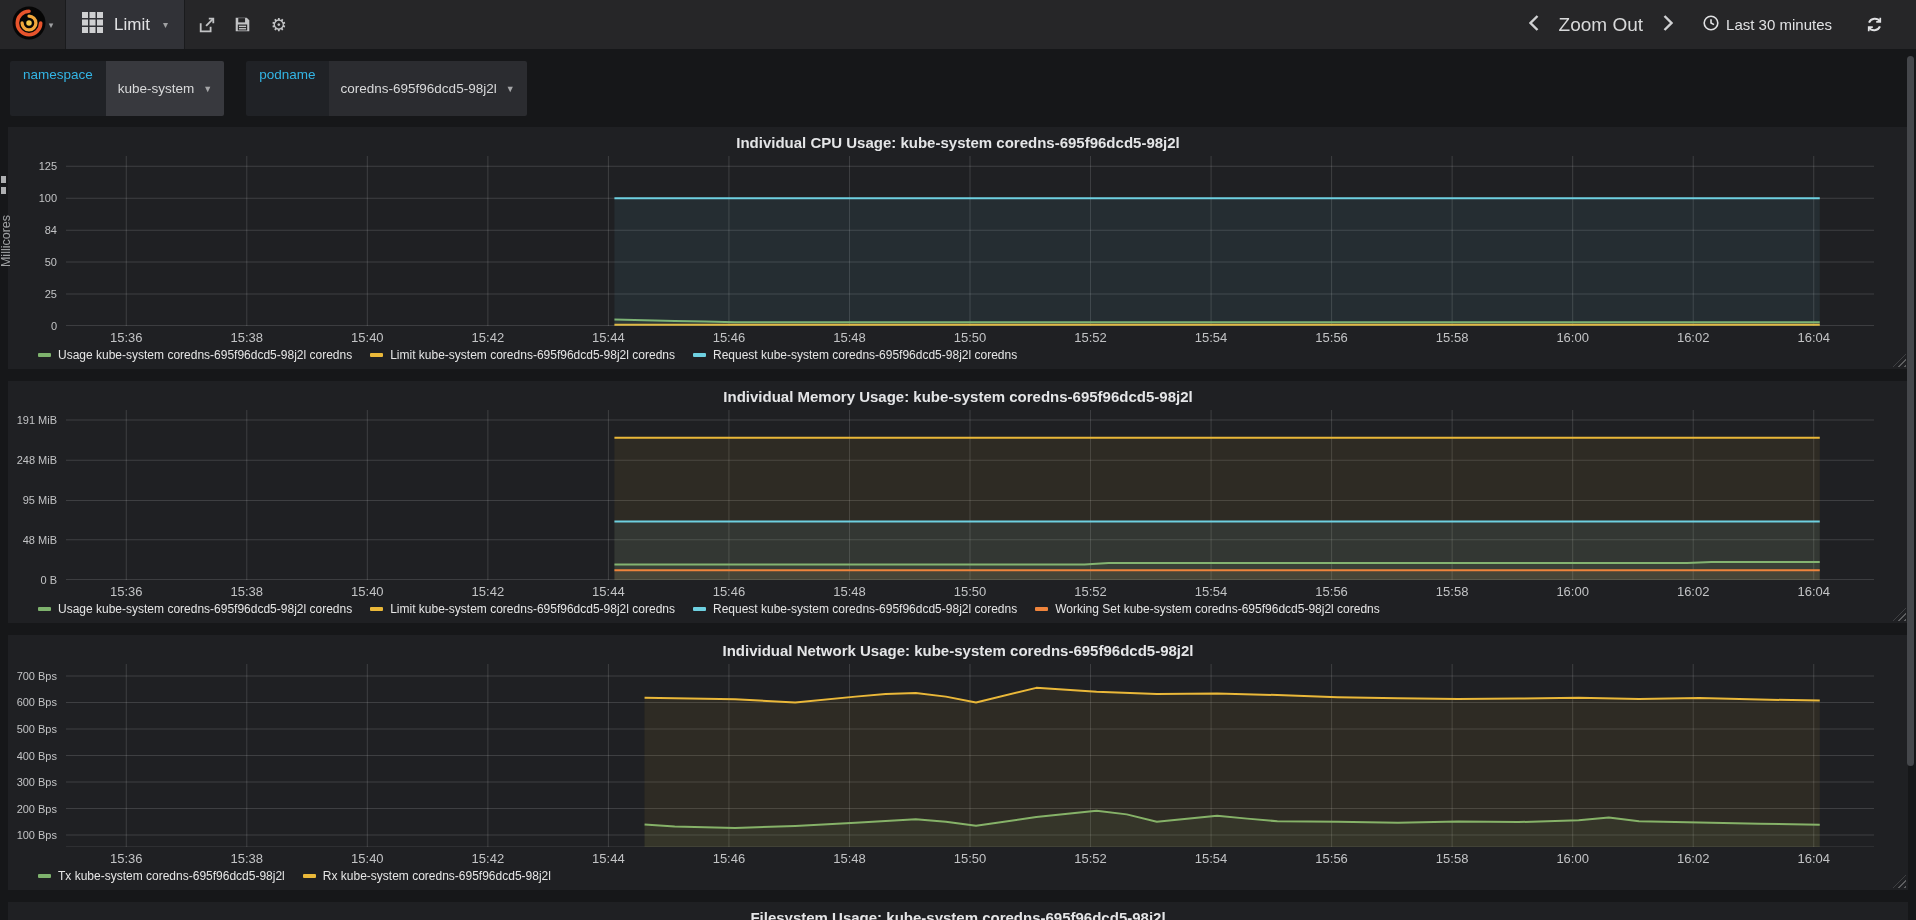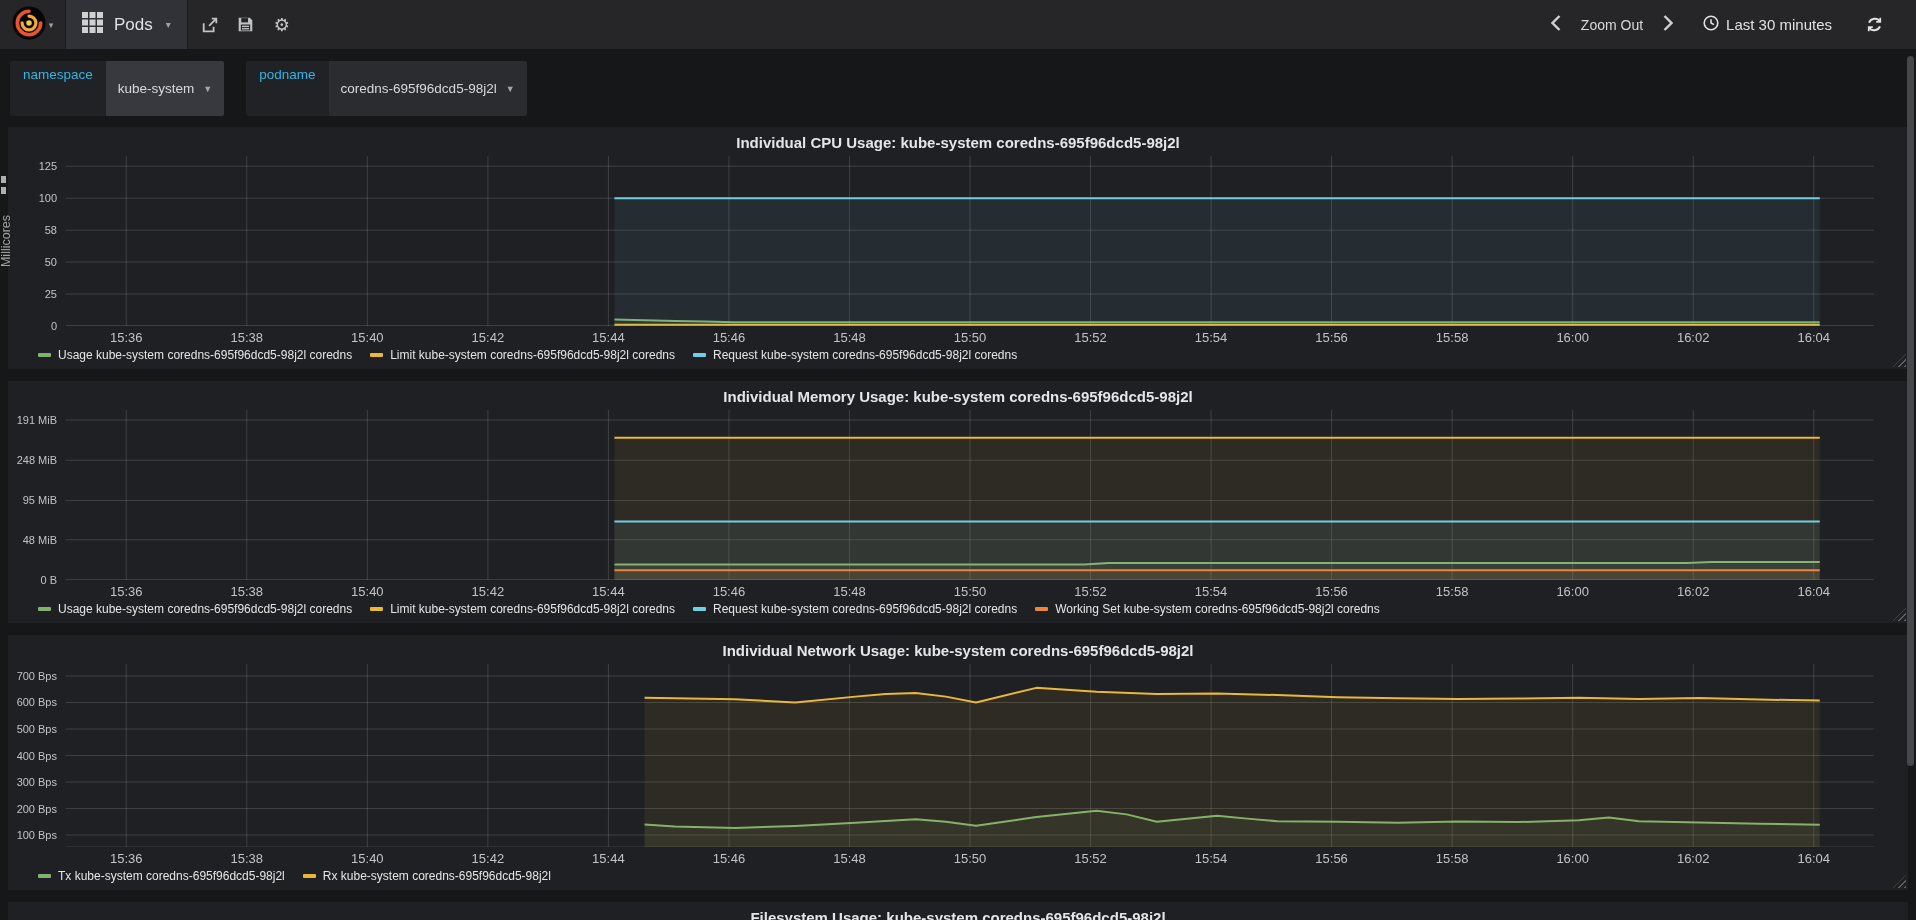--- a/index.html
+++ b/index.html
@@ -13,21 +13,21 @@
   .logo-caret { color:#9fa0a2; font-size:9px; }
   .nav-picker { background:#313237; padding:0 16px; gap:11px; cursor:pointer; }
   .nav-picker .title { font-size:17px; color:#e0e1e3; }
   .nav-picker .caret { font-size:10px; color:#9fa0a2; margin-left:2px; }
   .nav-actions { border-right:none; padding:0 6px; gap:4px; }
   .icon-btn { width:32px; height:32px; display:flex; align-items:center; justify-content:center;
     cursor:pointer; color:#c2c3c5; }
   .icon-btn svg { display:block; }
   .nav-spacer { flex:1; }
   .nav-right { display:flex; align-items:center; padding-right:26px; gap:10px; }
-  .zoom-out { font-size:14px; color:#d8d9da; cursor:pointer; padding:0 4px; }
+  .zoom-out { font-size:19px; color:#d8d9da; cursor:pointer; padding:0 4px; }
   .chev { color:#d0d1d3; cursor:pointer; padding:0 6px; }
   .time-btn { display:flex; align-items:center; gap:7px; font-size:15px; color:#e0e1e3;
     cursor:pointer; margin-left:14px; }
   .refresh-btn { margin-left:16px; }
 
   
   .vars { display:flex; gap:22px; padding:12px 0 11px 10px; }
   .var-group { display:flex; }
   .var-label { background:#202226; color:#33b5e5; font-size:13.5px; padding:6px 13px;
     border-radius:2px 0 0 2px; }
@@ -96,21 +96,21 @@
             <rect x="15" y="0" width="6" height="6"></rect>
           <rect x="0" y="7.5" width="6" height="6"></rect>
             <rect x="7.5" y="7.5" width="6" height="6"></rect>
             <rect x="15" y="7.5" width="6" height="6"></rect>
           <rect x="0" y="15" width="6" height="6"></rect>
             <rect x="7.5" y="15" width="6" height="6"></rect>
             <rect x="15" y="15" width="6" height="6"></rect>
         </g>
       </svg>
     </span>
-    <span class="title">Pods</span>
+    <span class="title">Limit</span>
     <span class="caret">▾</span>
   </div>
 
   <div class="nav-sect nav-actions">
     <span class="icon-btn">
       <svg width="18" height="18" viewBox="0 0 20 20" fill="none" stroke="#c2c3c5" stroke-width="2">
         <path d="M3 8 v9 h11 v-5"></path>
           <path d="M9 11 L17 3"></path>
           <path d="M12 3 h5 v5"></path>
       </svg>
@@ -181,21 +181,21 @@
 <div class="panels">
 
   <div class="panel h170">
     <div class="panel-title">Individual CPU Usage: kube-system coredns-695f96dcd5-98j2l</div>
     <div class="chart-row">
       <span class="y-axis-title">Millicores</span>
       <div class="y-labels">
           <div style="top: 100%;">0</div>
           <div style="top: 81.203%;">25</div>
           <div style="top: 62.406%;">50</div>
-          <div style="top: 43.609%;">58</div>
+          <div style="top: 43.609%;">84</div>
           <div style="top: 24.812%;">100</div>
           <div style="top: 6.01504%;">125</div>
         </div>
       <div class="plot-wrap">
           <svg class="plot" viewBox="0 0 1000 100" preserveAspectRatio="none">
             <line x1="0" x2="1000" y1="100" y2="100" class="grid" vector-effect="non-scaling-stroke"></line>
             <line x1="0" x2="1000" y1="81.203007518797" y2="81.203007518797" class="grid" vector-effect="non-scaling-stroke"></line>
             <line x1="0" x2="1000" y1="62.40601503759399" y2="62.40601503759399" class="grid" vector-effect="non-scaling-stroke"></line>
             <line x1="0" x2="1000" y1="43.609022556390975" y2="43.609022556390975" class="grid" vector-effect="non-scaling-stroke"></line>
             <line x1="0" x2="1000" y1="24.812030075187977" y2="24.812030075187977" class="grid" vector-effect="non-scaling-stroke"></line>

